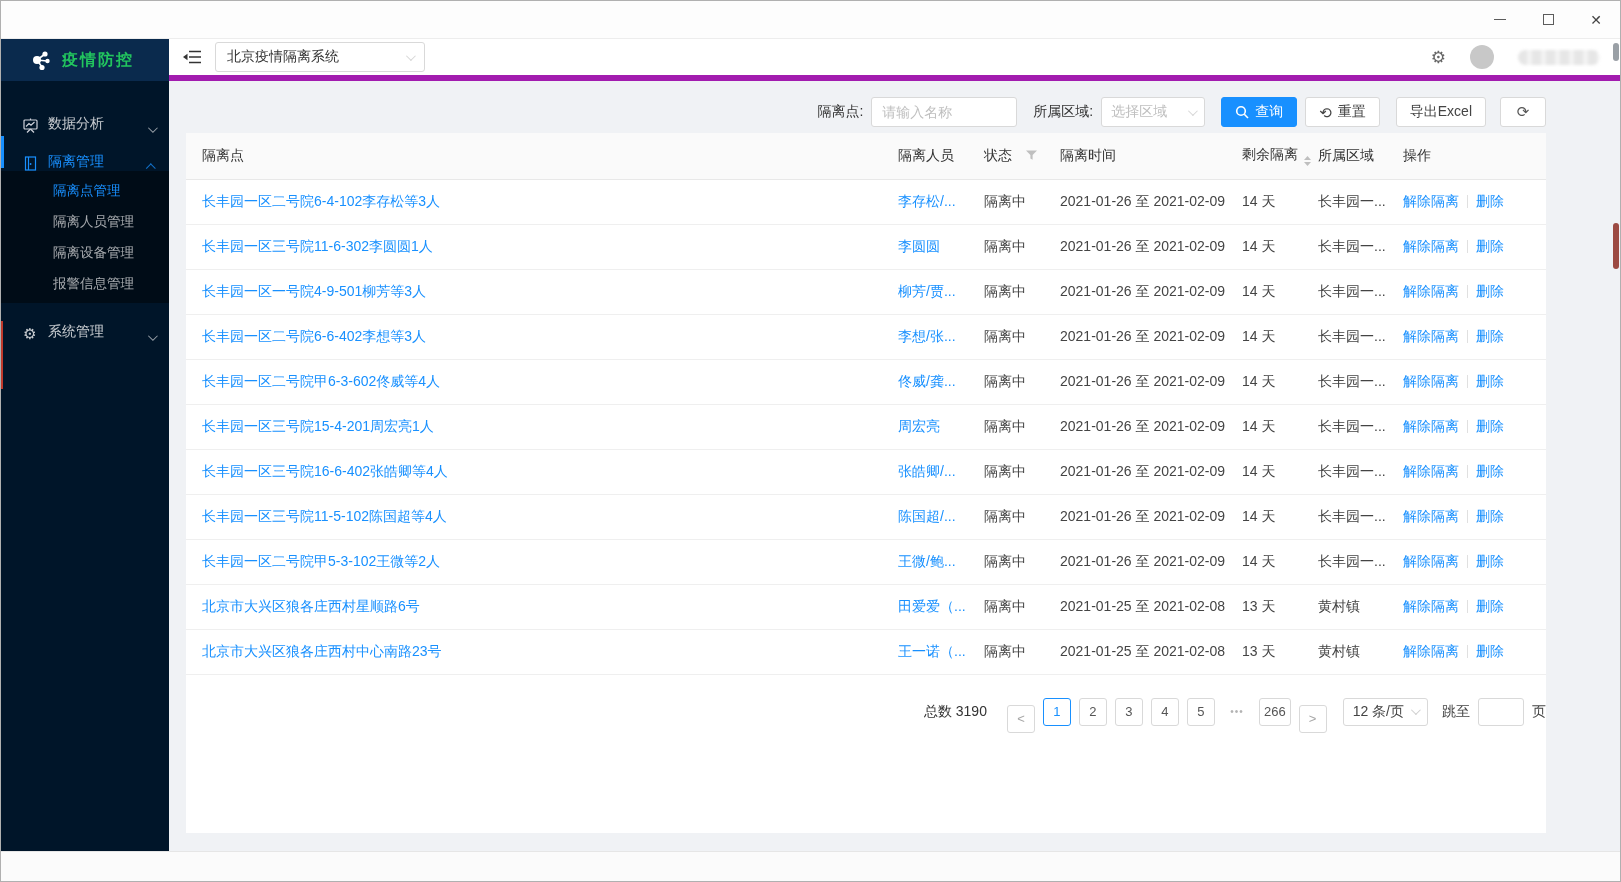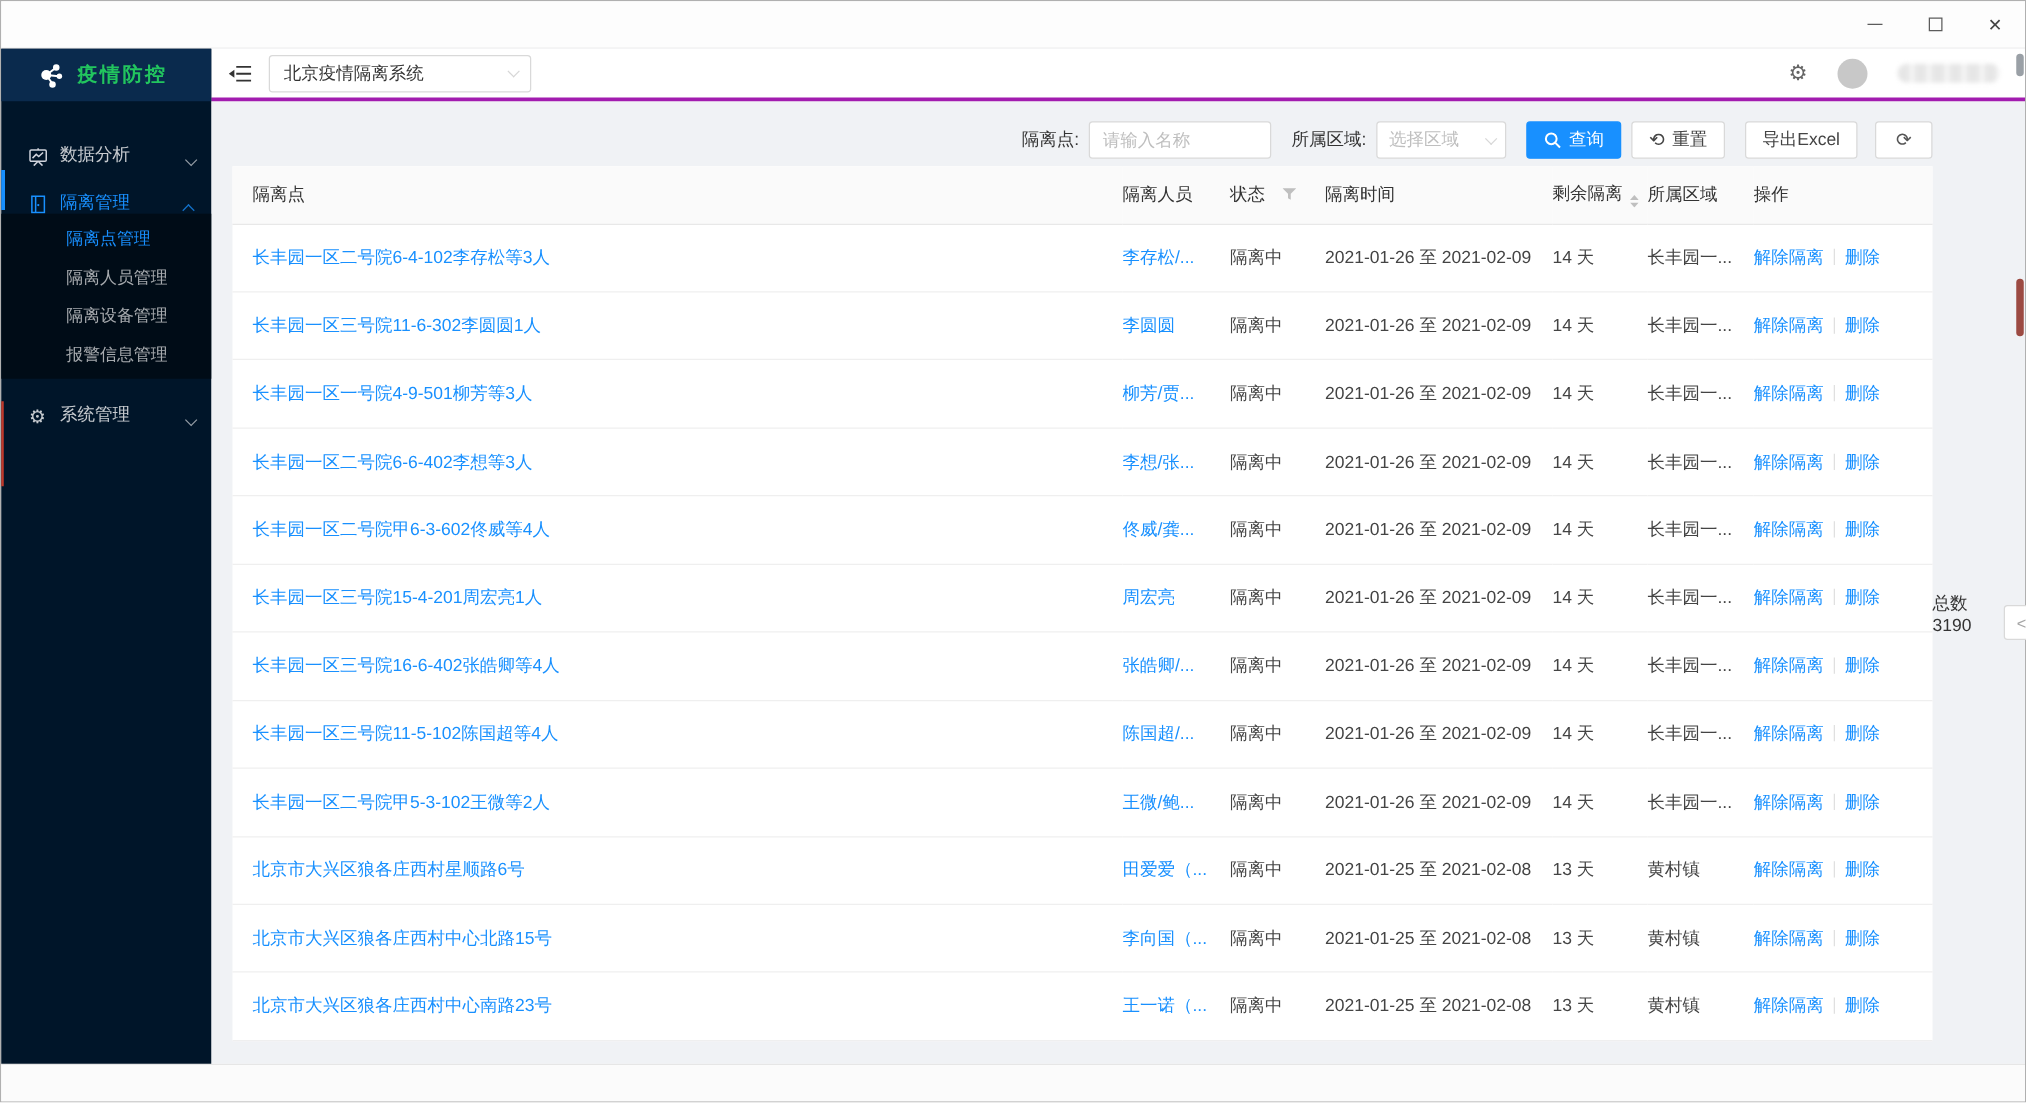--- a/index.html
+++ b/index.html
@@ -34,21 +34,21 @@
   .mi-icon{width:16px;display:flex;justify-content:center;flex-shrink:0}
   .gear-glyph{font-size:15px;line-height:1}
 
   
   .left-red-artifact{position:absolute;left:0;top:282px;width:2px;height:68px;background:#c0392b;z-index:5}
   .right-thumb-gray{position:absolute;right:1px;top:42px;width:6px;height:18px;background:#9aa0a6;border-radius:3px;z-index:9}
   .right-thumb-red{position:absolute;right:1px;top:222px;width:6px;height:46px;background:#9c4a42;border-radius:3px;z-index:9}
 
   
   .main{flex:1;display:flex;flex-direction:column;background:#f0f2f5;min-width:0}
-  .main-header{height:42px;background:#fff;border-bottom:3px solid #a21caf;display:flex;align-items:center;padding:0 14px;gap:14px;flex-shrink:0}
+  .main-header{height:42px;background:#fff;border-bottom:6px solid #a21caf;display:flex;align-items:center;padding:0 14px;gap:14px;flex-shrink:0}
   .collapse-btn{background:none;border:none;cursor:pointer;display:flex;align-items:center}
   .sys-select{width:210px;height:30px;border:1px solid #d9d9d9;border-radius:3px;display:flex;align-items:center;padding:0 11px;gap:8px;background:#fff;cursor:pointer}
   .sys-select .val{flex:1;color:#333}
   .hdr-spacer{flex:1}
   .hdr-gear{background:none;border:none;font-size:17px;color:#666;cursor:pointer}
   .avatar{width:24px;height:24px;border-radius:50%;background:#c8c8c8;margin-left:10px}
   .user-blur{width:82px;height:15px;border-radius:8px;margin:0 6px 0 10px;background:repeating-linear-gradient(90deg,#e6e6e6 0 9px,#f3f3f3 9px 14px);filter:blur(1.5px)}
 
   
   .content{flex:1;padding:10px 74px 0 17px;min-height:0}
@@ -60,21 +60,21 @@
   .f-select .ph{flex:1;color:#bfbfbf}
   .gap16{width:16px}
   .btn{height:30px;border:1px solid #d9d9d9;border-radius:3px;background:#fff;color:#444;font-size:14px;display:flex;align-items:center;justify-content:center;gap:6px;cursor:pointer;padding:0 13px}
   .btn.primary{background:#1890ff;border-color:#1890ff;color:#fff}
   .btn.reset{margin-left:8px}
   .btn.export{margin-left:16px}
   .btn.refresh{margin-left:14px;width:46px;color:#555;font-size:15px;padding:0}
   .reset-glyph{font-size:15px;line-height:1}
 
   
-  .card{background:#fff;height:700px;margin-top:0;display:flex;flex-direction:row}
+  .card{background:#fff;height:700px;margin-top:0;display:flex;flex-direction:column}
   table{width:100%;border-collapse:collapse;table-layout:fixed;font-size:14px}
   th{height:46px;background:#fafafa;border-bottom:1px solid #e8e8e8;text-align:left;font-weight:500;color:#333;white-space:nowrap}
   td{height:45px;border-bottom:1px solid #efefef;white-space:nowrap;overflow:hidden;color:#444}
   th:first-child,td:first-child{padding-left:16px}
   a.link{color:#1890ff;text-decoration:none;cursor:pointer}
   .funnel{margin-left:14px;vertical-align:-1px;cursor:pointer}
   .sorter{display:inline-flex;flex-direction:column;gap:2px;margin-left:6px;vertical-align:-1px;cursor:pointer}
   .op-sep{display:inline-block;width:1px;height:13px;background:#e0e0e0;margin:0 8px;vertical-align:-2px}
 
   
@@ -370,31 +370,20 @@
     <td><a class="link">田爱爱（...</a></td>
     <td><span>隔离中</span></td>
     <td><span>2021-01-25 至 2021-02-08</span></td>
     <td><span>13 天</span></td>
     <td><span>黄村镇</span></td>
     <td>
       <a class="link">解除隔离</a><span class="op-sep"></span><a class="link">删除</a>
     </td>
   </tr>
 
-  <tr>
-    <td><a class="link">北京市大兴区狼各庄西村中心北路15号</a></td>
-    <td><a class="link">李向国（...</a></td>
-    <td><span>隔离中</span></td>
-    <td><span>2021-01-25 至 2021-02-08</span></td>
-    <td><span>13 天</span></td>
-    <td><span>黄村镇</span></td>
-    <td>
-      <a class="link">解除隔离</a><span class="op-sep"></span><a class="link">删除</a>
-    </td>
-  </tr>
 
   <tr>
     <td><a class="link">北京市大兴区狼各庄西村中心南路23号</a></td>
     <td><a class="link">王一诺（...</a></td>
     <td><span>隔离中</span></td>
     <td><span>2021-01-25 至 2021-02-08</span></td>
     <td><span>13 天</span></td>
     <td><span>黄村镇</span></td>
     <td>
       <a class="link">解除隔离</a><span class="op-sep"></span><a class="link">删除</a>

